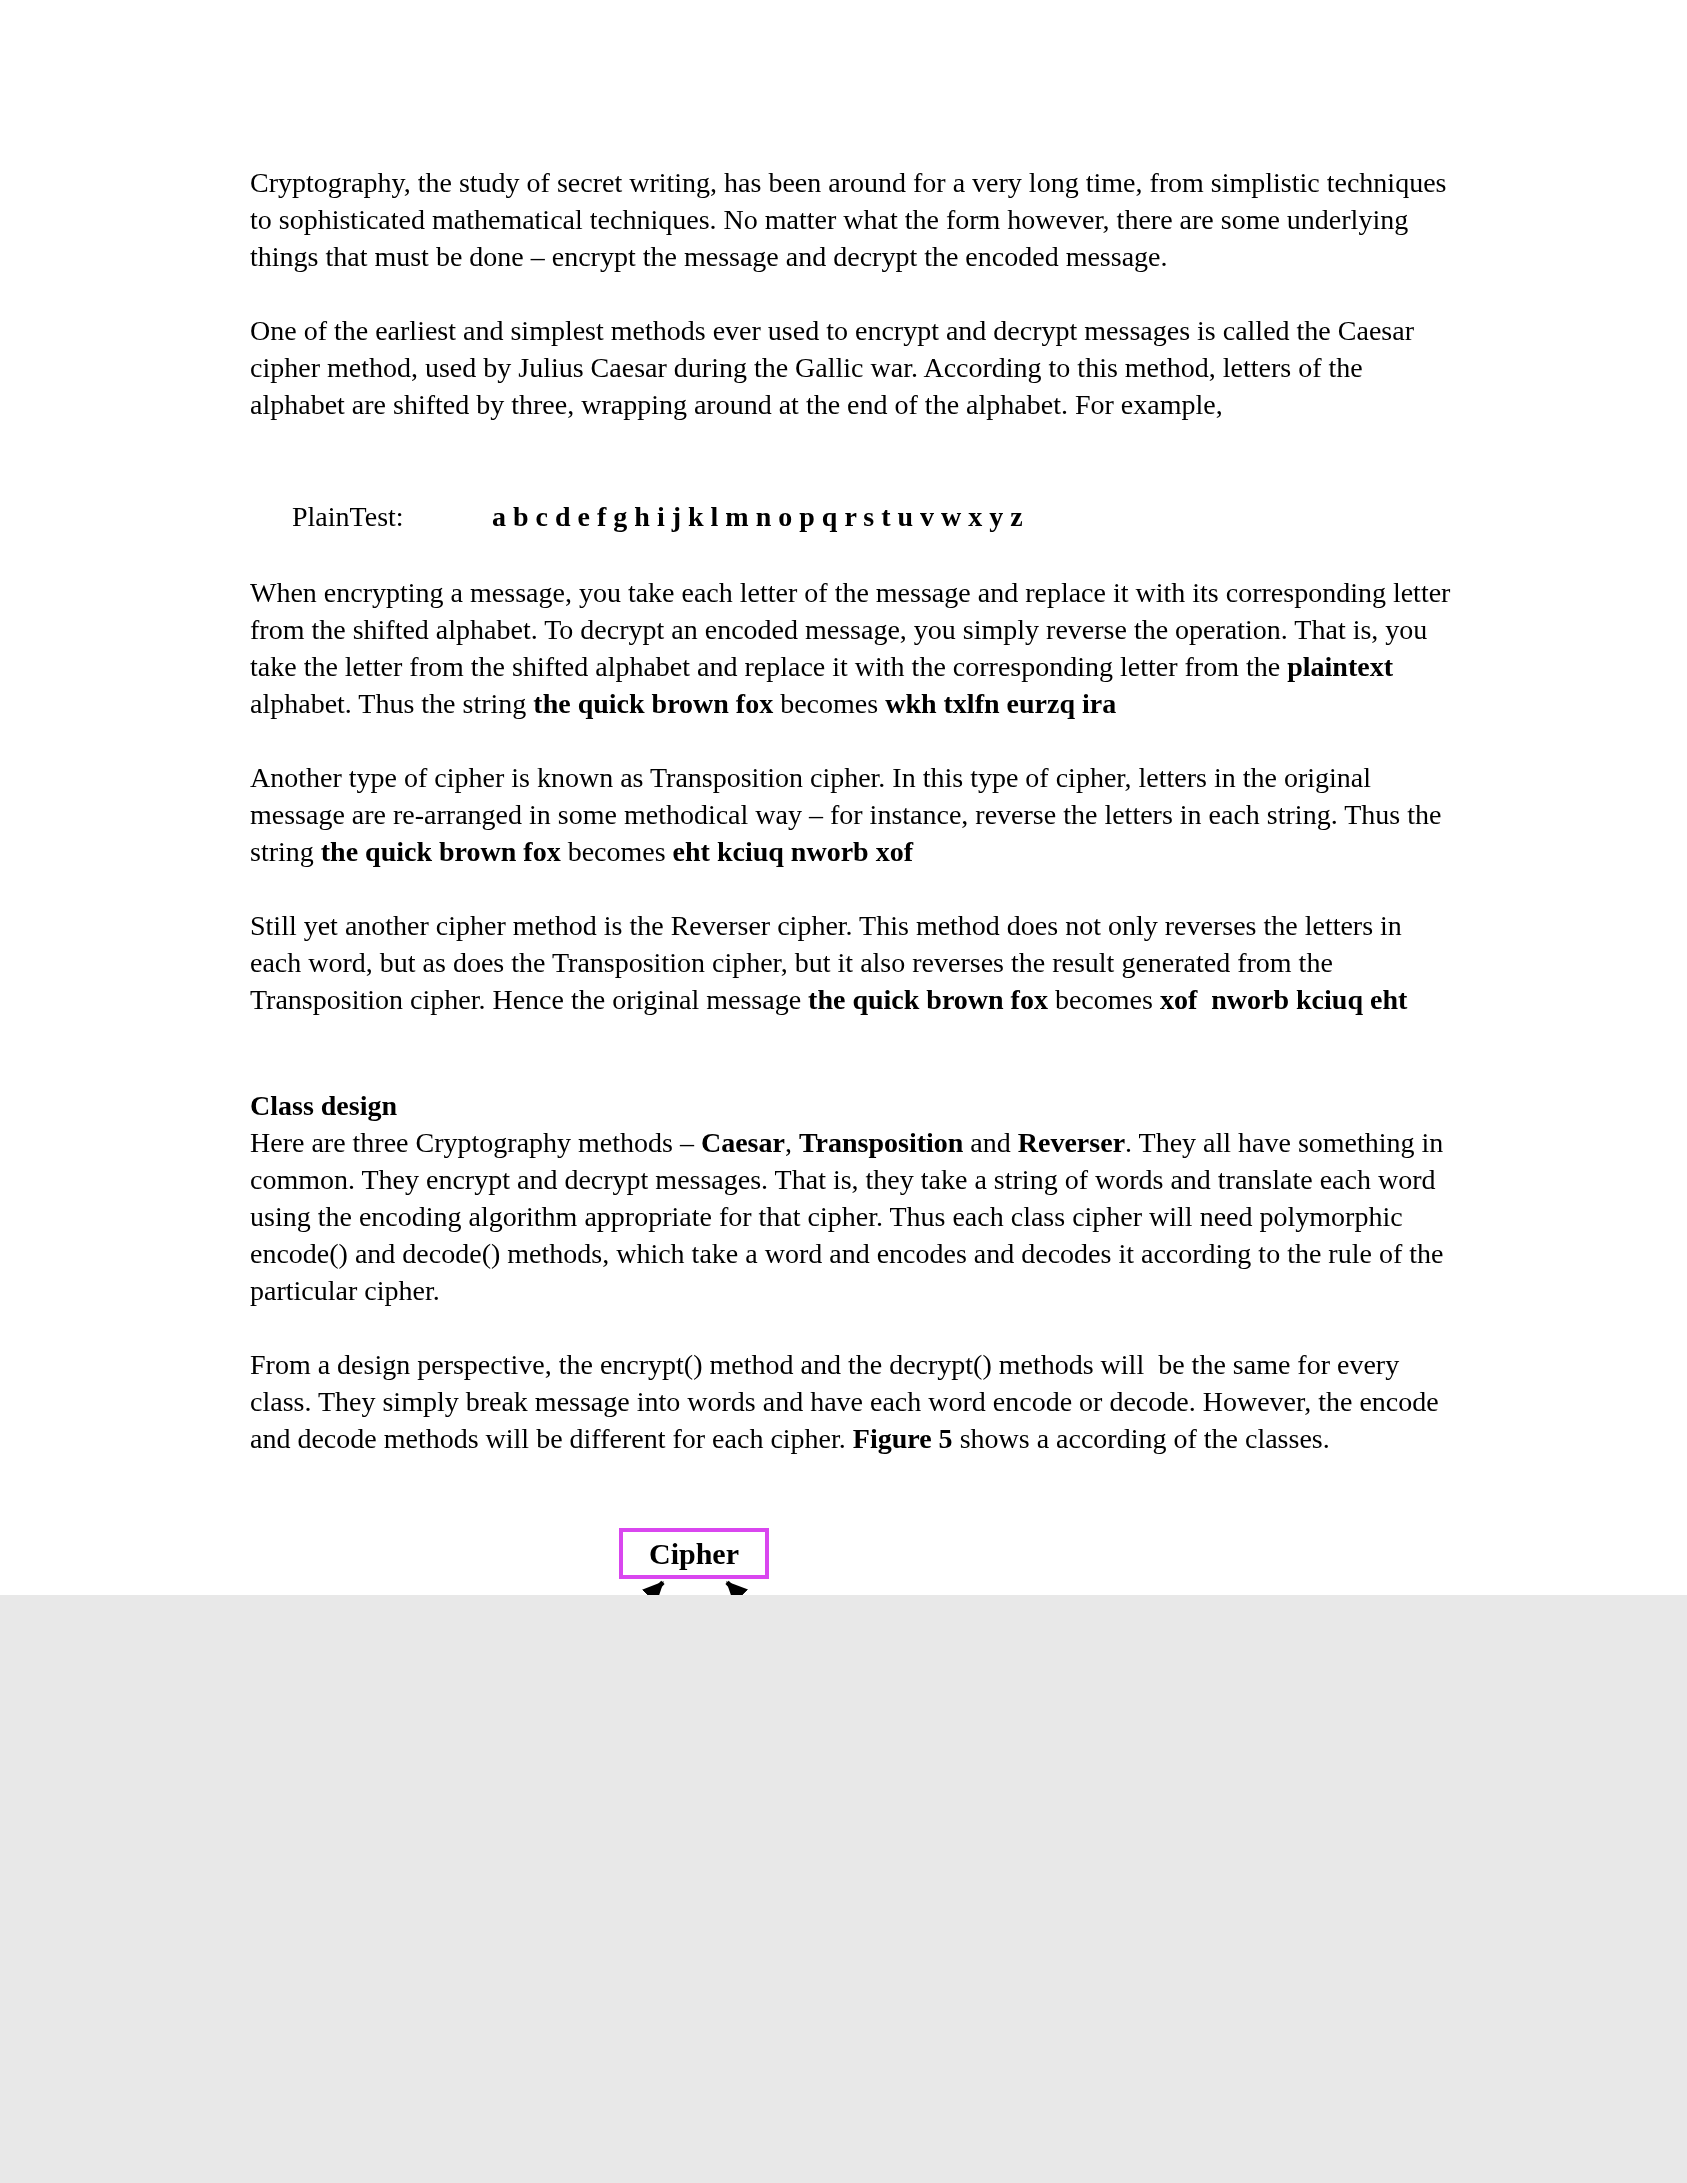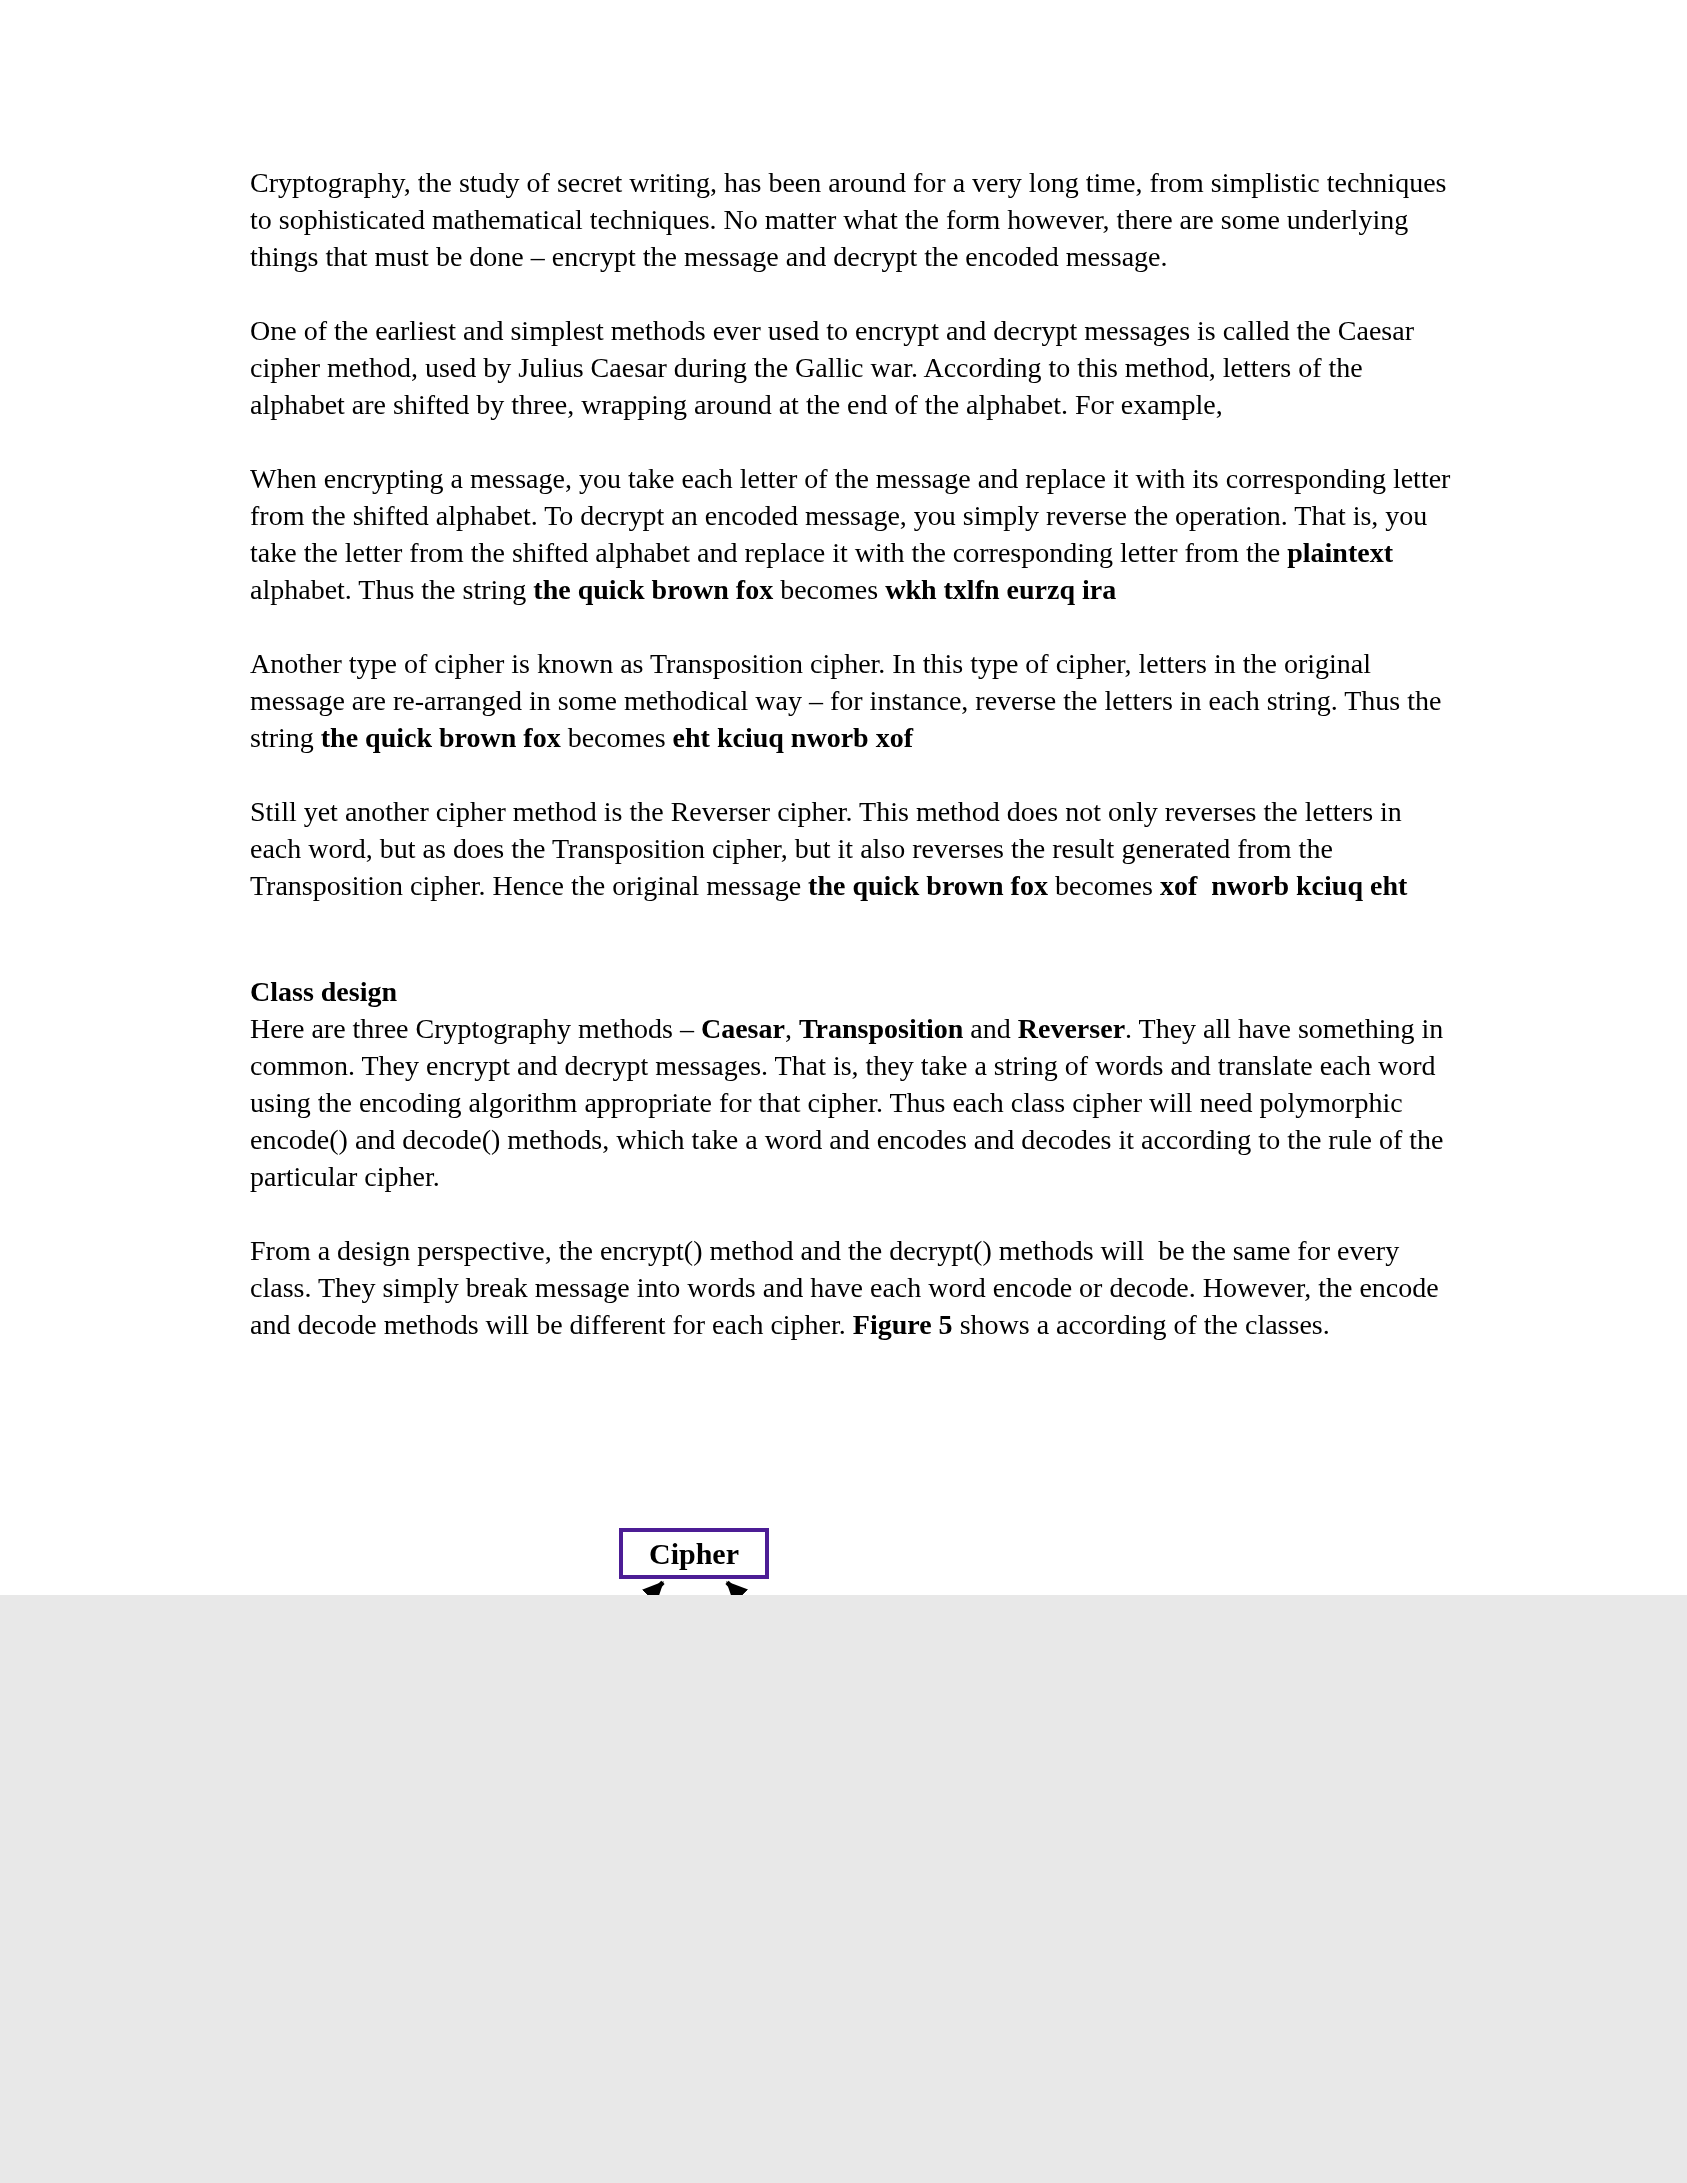--- a/index.html
+++ b/index.html
@@ -45,21 +45,21 @@
     top: 1508px;
     width: 1687px;
     height: 490px;
   }
   .arrows { position: absolute; left: 0; top: 0; }
   .arrows line { stroke: #000; stroke-width: 7; }
   .arrows path { fill: #000; }
   .dbox {
     position: absolute;
     box-sizing: border-box;
-    border: 4px solid #4c1d95;
+    border: 4px solid #d946ef;
     background: #fff;
     display: flex;
     align-items: center;
     justify-content: center;
     font-weight: bold;
     font-size: 30px;
   }
   .dbox-cipher    { left: 619px;  top: 20px;  width: 150px; height: 51px; }
   .dbox-caesar    { left: 496px;  top: 168px; width: 179px; height: 50px; }
   .dbox-transpose { left: 794px; top: 168px; width: 179px; height: 50px; }
@@ -76,20 +76,23 @@
 </head>
 <body>
 
 <div class="page">
   <div class="content">
 
     <p><span>Cryptography, the study of secret writing, has been around for a very long time, from simplistic techniques to sophisticated mathematical techniques. No matter what the form however, there are some underlying things that must be done – encrypt the message and decrypt the encoded message.</span></p>
 
     <p><span>One of the earliest and simplest methods ever used to encrypt and decrypt messages is called the Caesar cipher method, used by Julius Caesar during the Gallic war. According to this method, letters of the alphabet are shifted by three, wrapping around at the end of the alphabet. For example,</span></p>
 
+    <div class="tabrow">
+      <span class="tablabel">PlainTest:</span><span class="alpha">a b c d e f g h i j k l m n o p q r s t u v w x y z</span>
+    </div>
 
     <p><span>When encrypting a message, you take each letter of the message and replace it with its corresponding letter from the shifted alphabet. To decrypt an encoded message, you simply reverse the operation. That is, you take the letter from the shifted alphabet and replace it with the corresponding letter from the </span><span class="b">plaintext</span><span> alphabet. Thus the string </span><span class="b">the quick brown fox</span><span> becomes </span><span class="b">wkh txlfn eurzq ira</span></p>
 
     <p><span>Another type of cipher is known as Transposition cipher. In this type of cipher, letters in the original message are re-arranged in some methodical way – for instance, reverse the letters in each string. Thus the string </span><span class="b">the quick brown fox</span><span> becomes </span><span class="b">eht kciuq nworb xof</span></p>
 
     <p><span>Still yet another cipher method is the Reverser cipher. This method does not only reverses the letters in each word, but as does the Transposition cipher, but it also reverses the result generated from the Transposition cipher. Hence the original message </span><span class="b">the quick brown fox</span><span> becomes </span><span class="b">xof  nworb kciuq eht</span></p>
 
     <h2 class="heading">Class design</h2>
 
     <p><span>Here are three Cryptography methods – </span><span class="b">Caesar</span><span>, </span><span class="b">Transposition</span><span> and </span><span class="b">Reverser</span><span>. They all have something in common. They encrypt and decrypt messages. That is, they take a string of words and translate each word using the encoding algorithm appropriate for that cipher. Thus each class cipher will need polymorphic encode() and decode() methods, which take a word and encodes and decodes it according to the rule of the particular cipher.</span></p>

